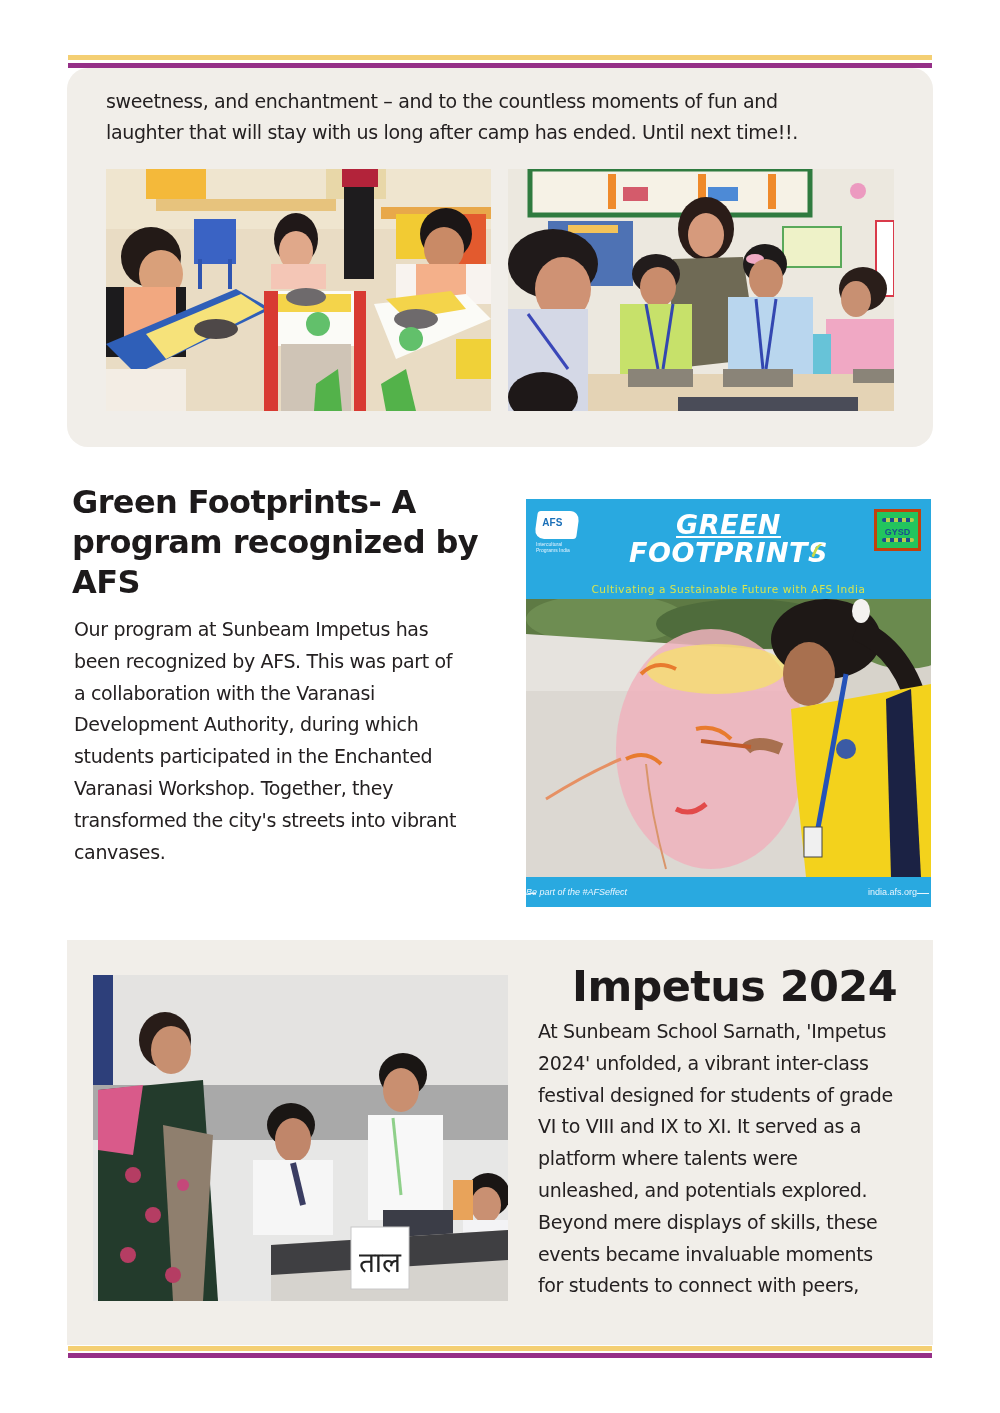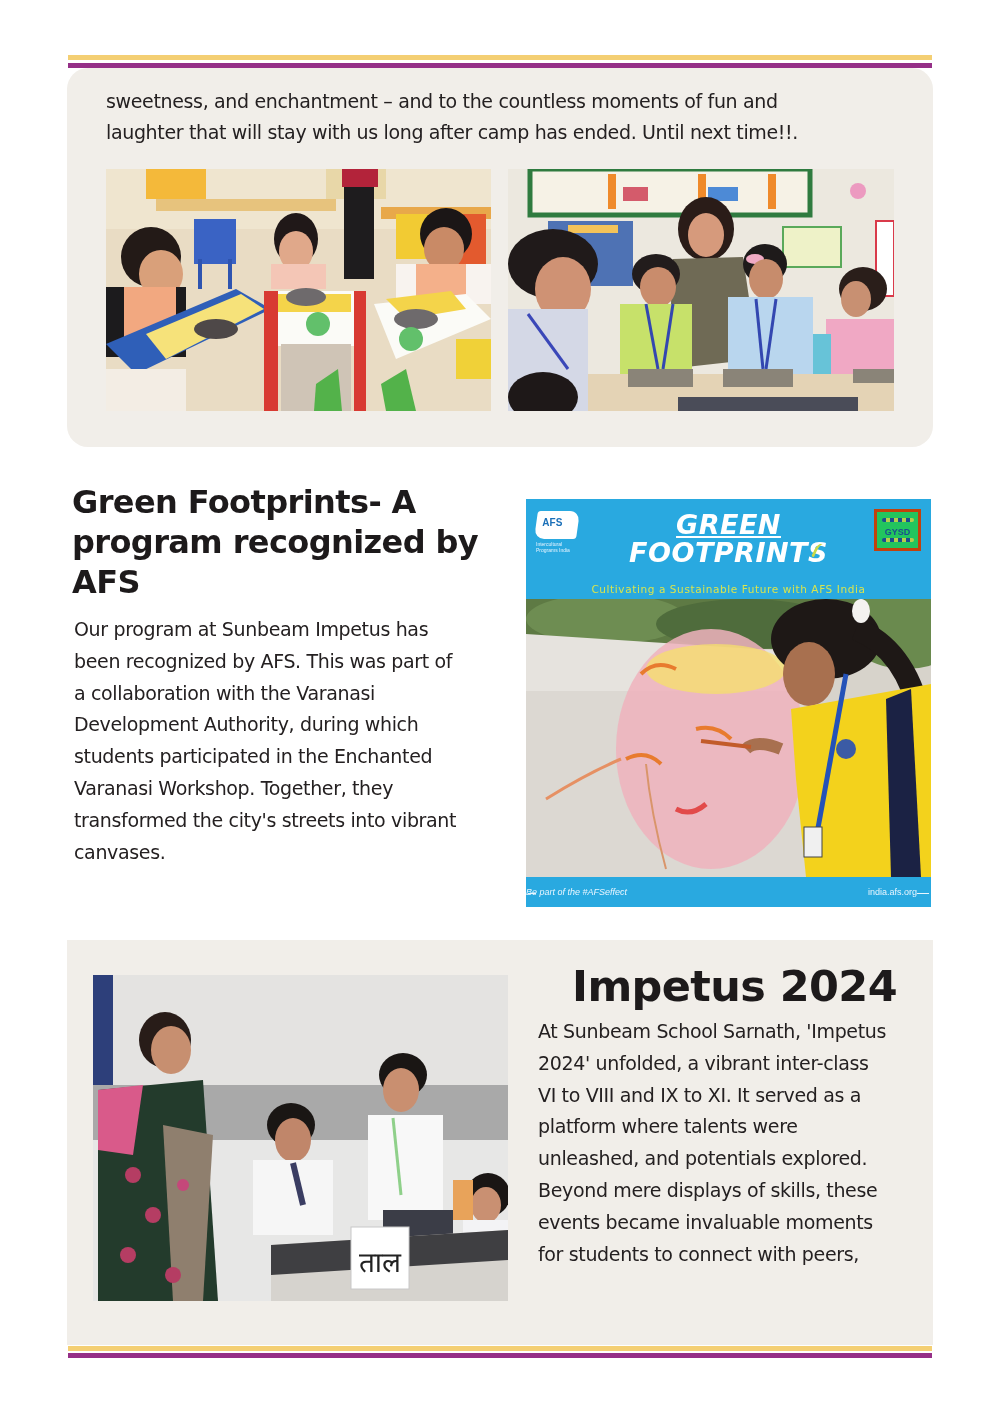--- a/index.html
+++ b/index.html
@@ -277,20 +277,21 @@
       <rect x="258" y="252" width="58" height="62" fill="#ffffff" stroke="#c8c8c8" stroke-width="1"></rect>
       <text x="287" y="297" text-anchor="middle" font-size="28" fill="#222" font-family="DejaVu Sans, sans-serif">ताल</text>
     </svg>
   </div>
 
   <div class="heading" style="position:absolute; left:469px; top:26px; font-size:43px; line-height:40px;margin-left:36px;">Impetus 2024</div>
 
   <div class="body-text" style="position:absolute; left:471px; top:76px; width:390px;">
     <div>At Sunbeam School Sarnath, 'Impetus</div>
     <div>2024' unfolded, a vibrant inter-class</div>
+    <div>festival designed for students of grade</div>
     <div>VI to VIII and IX to XI. It served as a</div>
     <div>platform where talents were</div>
     <div>unleashed, and potentials explored.</div>
     <div>Beyond mere displays of skills, these</div>
     <div>events became invaluable moments</div>
     <div>for students to connect with peers,</div>
   </div>
 </div>
 
 <div class="rule gold" style="top:1346px;"></div>

